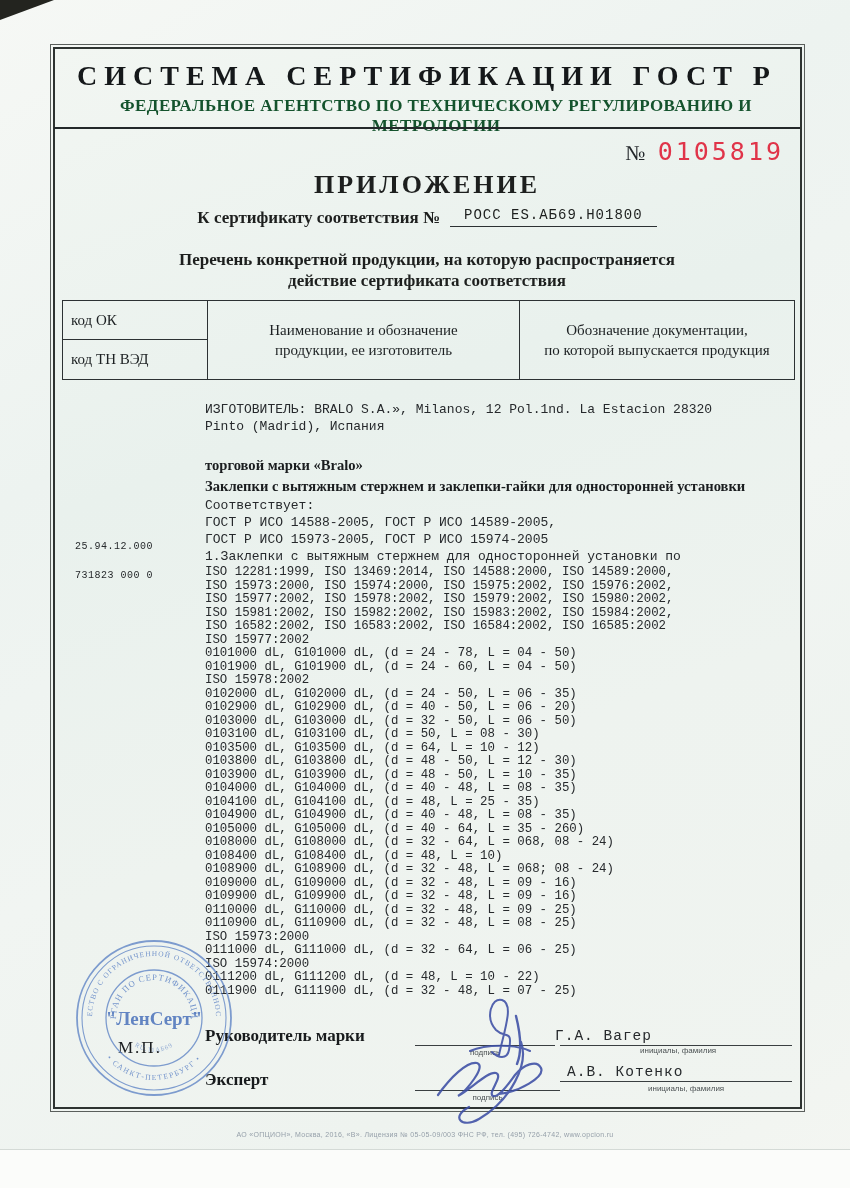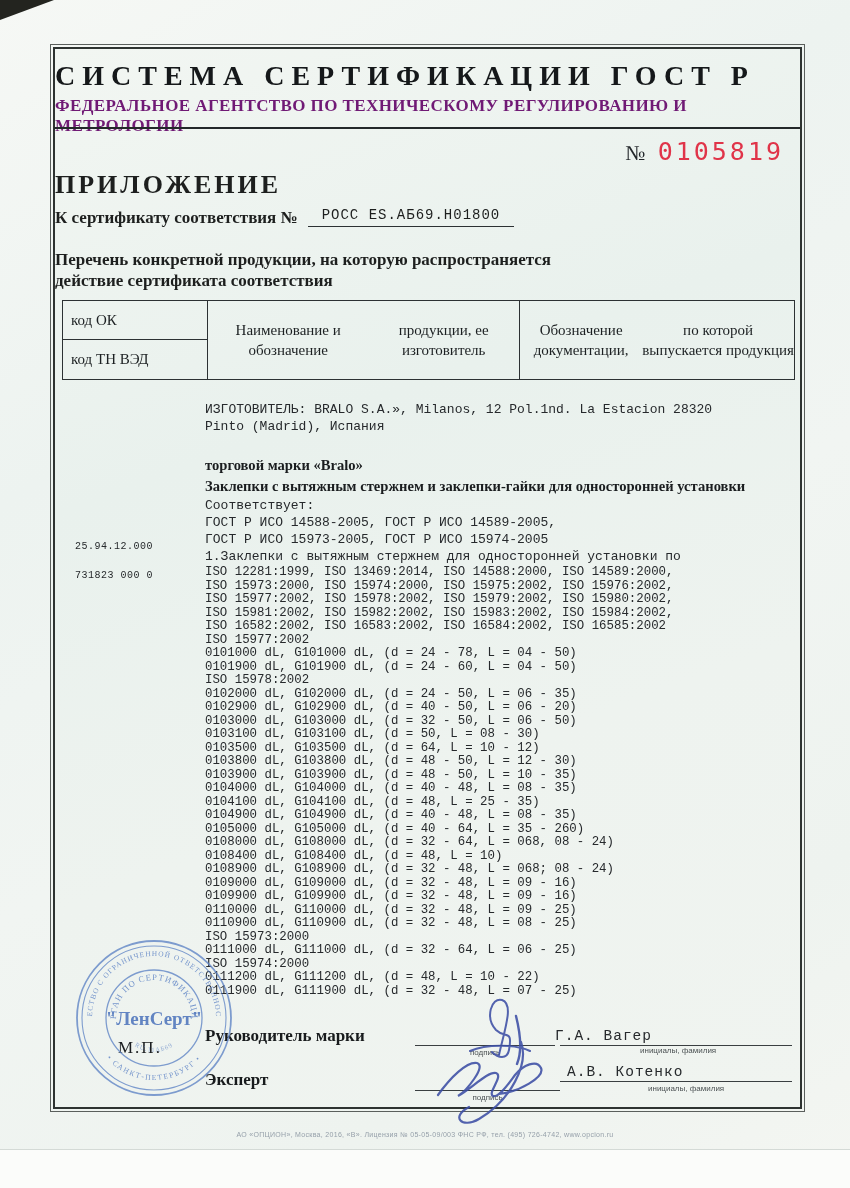--- a/index.html
+++ b/index.html
@@ -7,41 +7,41 @@
        font-family:"Liberation Serif",serif;color:#1d1f1e;overflow:hidden;}
   .page-tint{position:absolute;inset:0;
        background:linear-gradient(150deg,#f6f8f5 0%,#edf3f0 30%,#f1f5f2 55%,#eef3ef 80%,#f4f6f2 100%);}
   .corner-artifact{position:absolute;left:0;top:0;width:54px;height:20px;background:#23241f;
        clip-path:polygon(0 0,54px 0,0 20px);}
   .frame-outer{position:absolute;left:50px;top:44px;width:753px;height:1066px;
        border:1px solid #5a5f5c;}
   .frame-inner{position:absolute;inset:2px;border:2px solid #2e3331;
        background:linear-gradient(160deg,#f2f6f2 0%,#e9f1ed 35%,#eef3ef 65%,#f0f4f0 100%);}
   .abs{position:absolute;}
-  .ctr{left:55px;width:744px;}
+  .ctr{left:55px;width:744px;text-align:center;}
   .t1{top:60px;font-weight:bold;font-size:28px;letter-spacing:7px;color:#15181a;}
-  .t2{top:96px;font-weight:bold;font-size:17px;letter-spacing:.4px;color:#701a75;}
+  .t2{top:96px;font-weight:bold;font-size:17px;letter-spacing:.4px;color:#14532d;padding-left:9px;}
   .hdr-rule{top:127px;left:54px;width:746px;height:2px;background:#23282a;}
   .numline{top:137px;right:66px;white-space:nowrap;}
   .numline .no{font-size:21px;color:#22262a;margin-right:12px;}
   .numline .val{font-family:"DejaVu Sans Mono",monospace;font-size:25px;letter-spacing:3px;}
   .appendix{top:170px;font-weight:bold;font-size:26px;letter-spacing:3px;}
   .certline{top:208px;font-size:17px;font-weight:bold;}
   .certnum{display:inline-block;font-family:"Liberation Mono",monospace;font-weight:normal;
        font-size:14px;letter-spacing:1px;border-bottom:1.5px solid #2c3133;
        padding:0 14px 3px;margin-left:10px;transform:translateY(-4px);}
   .sub1{top:250px;font-weight:bold;font-size:17px;}
   .sub2{top:271px;font-weight:bold;font-size:17px;}
   .tbl{left:62px;top:300px;width:731px;height:78px;border:1.6px solid #2c3133;
        display:grid;grid-template-columns:145px 312px 1fr;font-size:15px;color:#1c2022;}
   .tbl .c1{border-right:1.6px solid #2c3133;display:grid;grid-template-rows:1fr 1fr;}
   .tbl .c1 > div{display:flex;align-items:center;padding-left:8px;}
   .tbl .c1 > div:first-child{border-bottom:1.4px solid #2c3133;}
   .tbl .c2{border-right:1.6px solid #2c3133;}
-  .tbl .c2,.tbl .c3{display:flex;flex-direction:row;align-items:center;justify-content:center;
+  .tbl .c2,.tbl .c3{display:flex;flex-direction:column;align-items:center;justify-content:center;
        text-align:center;line-height:20px;}
   .codes{font-family:"Liberation Mono",monospace;font-size:10px;letter-spacing:.5px;color:#26292c;}
   .body-block{left:205px;width:600px;color:#26292c;}
   .intro{top:401px;}
   .ln-m{font-family:"Liberation Mono",monospace;font-size:13px;line-height:17px;white-space:pre;}
   .ln-b{font-family:"Liberation Serif",serif;font-weight:bold;font-size:14.6px;line-height:21px;
         color:#1a1d1f;white-space:pre;}
   .ln-sp{height:20px;}
   .list{top:566px;}
   .code-ln{font-family:"Liberation Mono",monospace;font-size:12.4px;line-height:13.5px;white-space:pre;}

